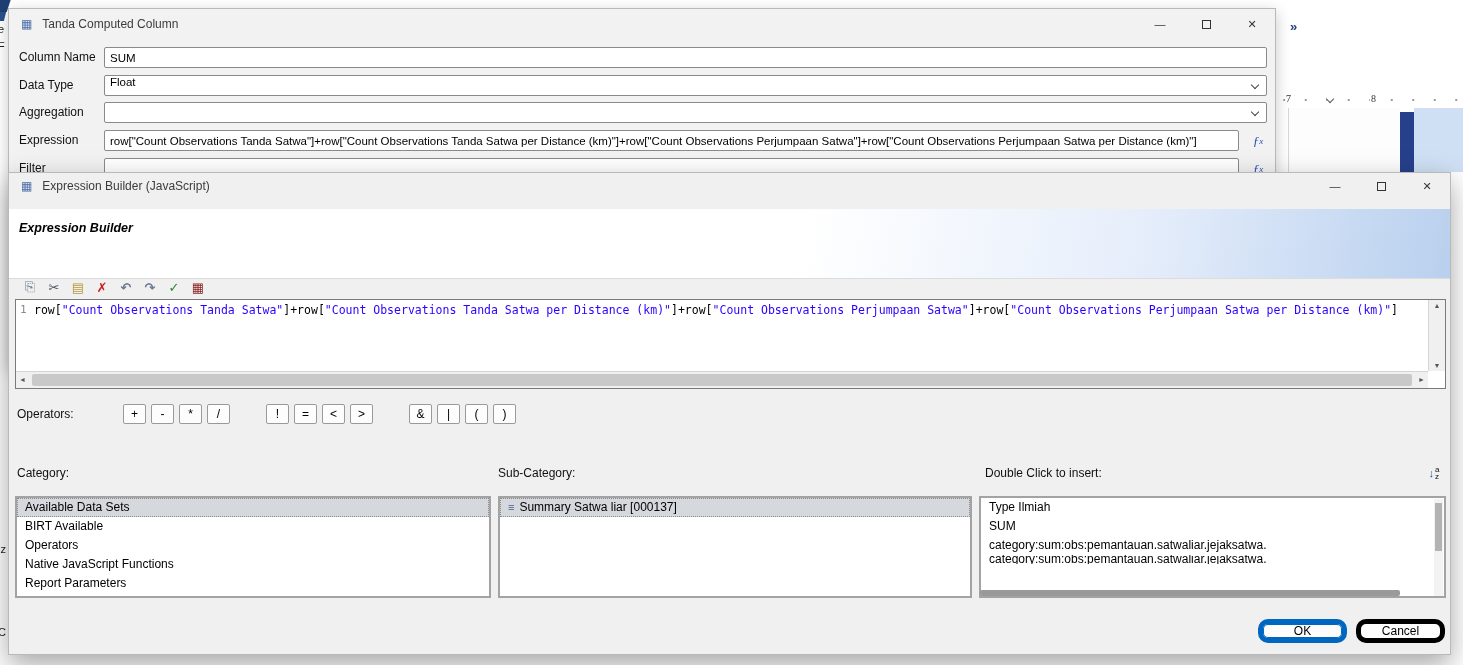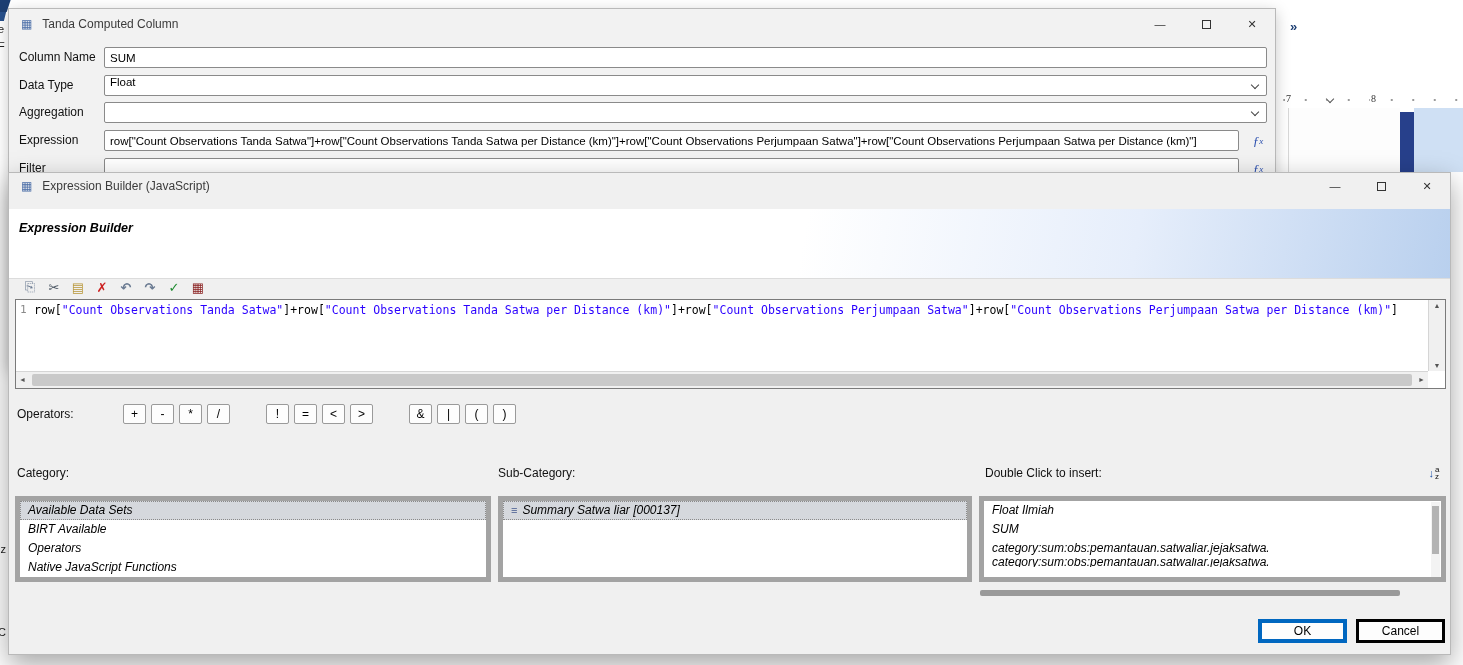--- a/index.html
+++ b/index.html
@@ -92,34 +92,34 @@
   .op-group { display:flex; gap:5px; margin-left:12px; margin-right:24px; }
   .op-btn { min-width:23px; height:20px; background:#fdfdfd; border:1px solid #9a9a9a; border-radius:2px;
     font-family:"Liberation Sans",sans-serif; font-size:12px; color:#000; display:flex; align-items:center; justify-content:center; padding:0 4px; }
 
   .sec-label { position:absolute; top:293px; font-size:12px; color:#111; }
   .sl-cat { left:8px; } .sl-sub { left:489px; } .sl-ins { left:976px; }
   .sort-icon { position:absolute; left:1416px; top:291px; width:18px; height:18px; display:flex; align-items:center; justify-content:center; }
   .sort-icon .ar { color:#2255aa; font-size:11px; font-weight:bold; }
   .sort-icon .lets { display:flex; flex-direction:column; line-height:7px; font-size:8px; color:#111; margin-left:1px; }
 
-  .listbox { position:absolute; top:323px; height:86px; background:#fff; border:5px solid #a3a3a3; overflow:hidden;font-style:italic; }
+  .listbox { position:absolute; top:323px; height:102px; background:#fff; border:2px solid #a3a3a3; overflow:hidden; }
   .lb-cat { left:6px; width:476px; }
   .lb-sub { left:489px; width:474px; }
   .lb-ins { left:970px; width:467px; }
   .list-item { height:19px; line-height:19px; padding-left:8px; white-space:nowrap; display:flex; align-items:center; gap:5px; color:#000; }
   .list-item.selected { background:#d5d8dd; outline:1px dotted #8a8a8a; outline-offset:-1px; }
   .list-item.clipped { height:9px; overflow:hidden; }
   .li-icon { font-size:11px; color:#44598f; }
   .ins-vscroll { position:absolute; right:1px; top:1px; width:9px; height:100px; background:#f3f3f3; }
   .ins-vscroll .thumb { position:absolute; left:1px; right:1px; top:4px; height:48px; background:#b3b3b3; }
   .ins-hscroll { position:absolute; left:971px; top:417px; width:420px; height:6px; background:#9a9a9a; border-radius:2px; }
 
   .btn { position:absolute; top:446px; width:89px; height:24px; background:#fdfdfd;
-    border:3px solid #000000; border-radius:0; font-family:"Liberation Sans",sans-serif; font-size:12px; color:#000;
+    border:5px solid #000000; border-radius:10px; font-family:"Liberation Sans",sans-serif; font-size:12px; color:#000;
     display:flex; align-items:center; justify-content:center; }
   .btn-ok { left:1249px; border-color:#0067c0; box-shadow:inset 0 0 0 1px #0067c0; }
   .btn-cancel { left:1347px; }
 </style>
 </head>
 <body>
 
 <div>
   <div class="bg-shape1"></div>
   <div class="bg-shape2"></div>
@@ -287,21 +287,21 @@
       </div>
     </div>
   <div class="listbox lb-sub">
       <div class="list-item selected">
         <span class="li-icon">≡</span>
         <span class="li-label">Summary Satwa liar [000137]</span>
       </div>
     </div>
   <div class="listbox lb-ins">
     <div class="list-item">
-        <span class="li-label">Float Ilmiah</span>
+        <span class="li-label">Type Ilmiah</span>
       </div>
       <div class="list-item">
         <span class="li-label">SUM</span>
       </div>
       <div class="list-item">
         <span class="li-label">category:sum:obs:pemantauan.satwaliar.jejaksatwa.</span>
       </div>
       <div class="list-item clipped">
         <span class="li-label">category:sum:obs:pemantauan.satwaliar.jejaksatwa.</span>
       </div>

